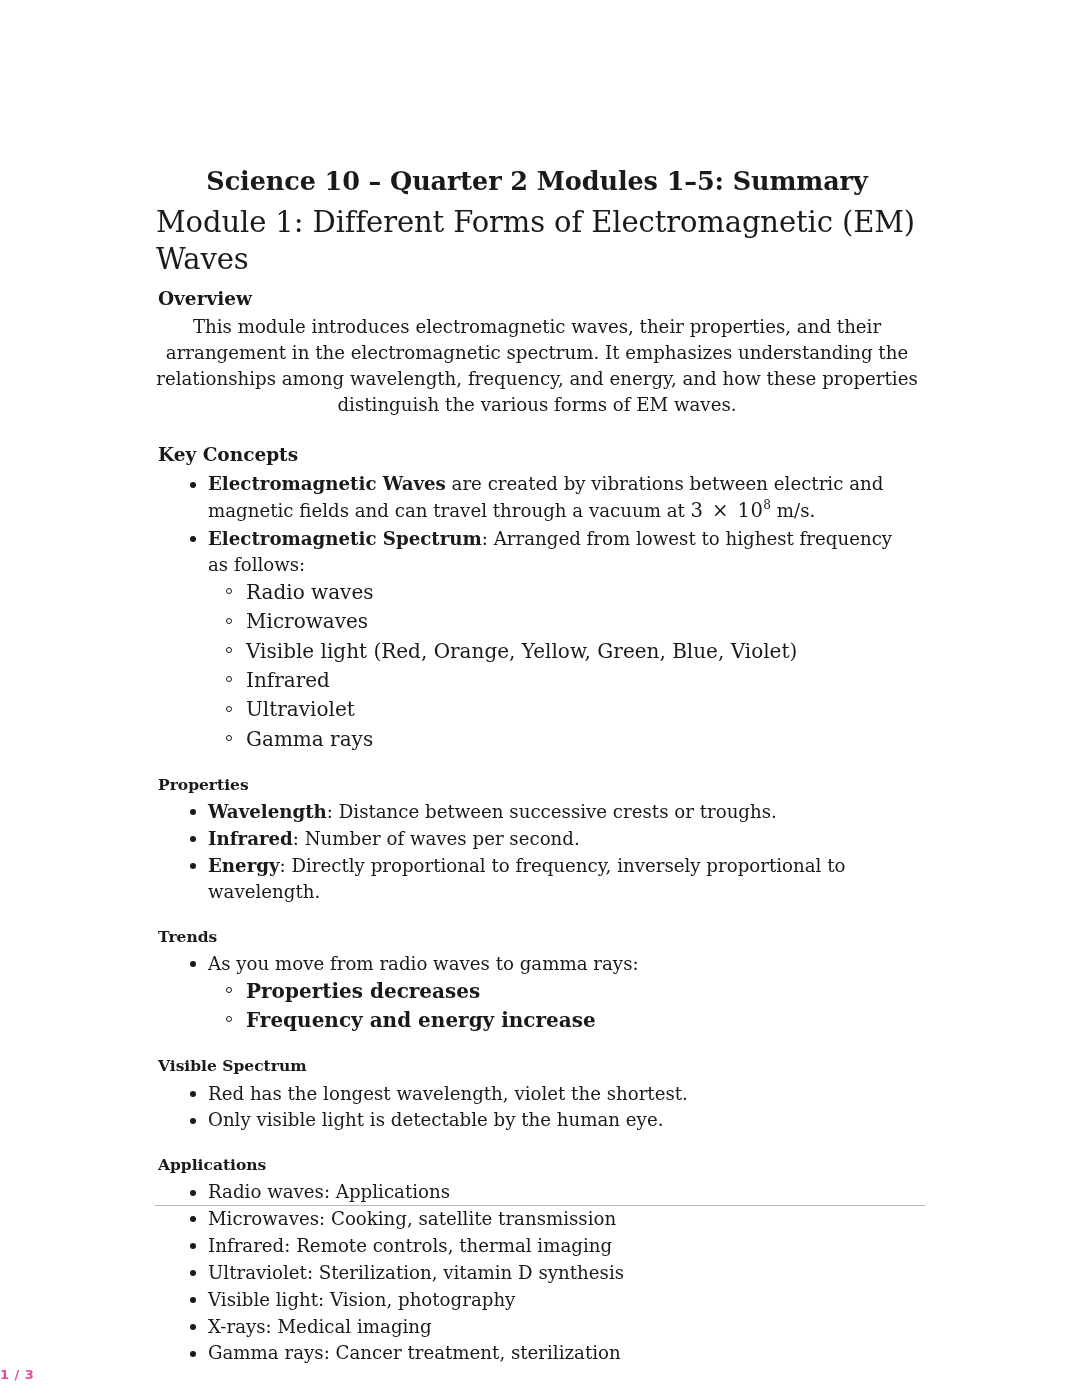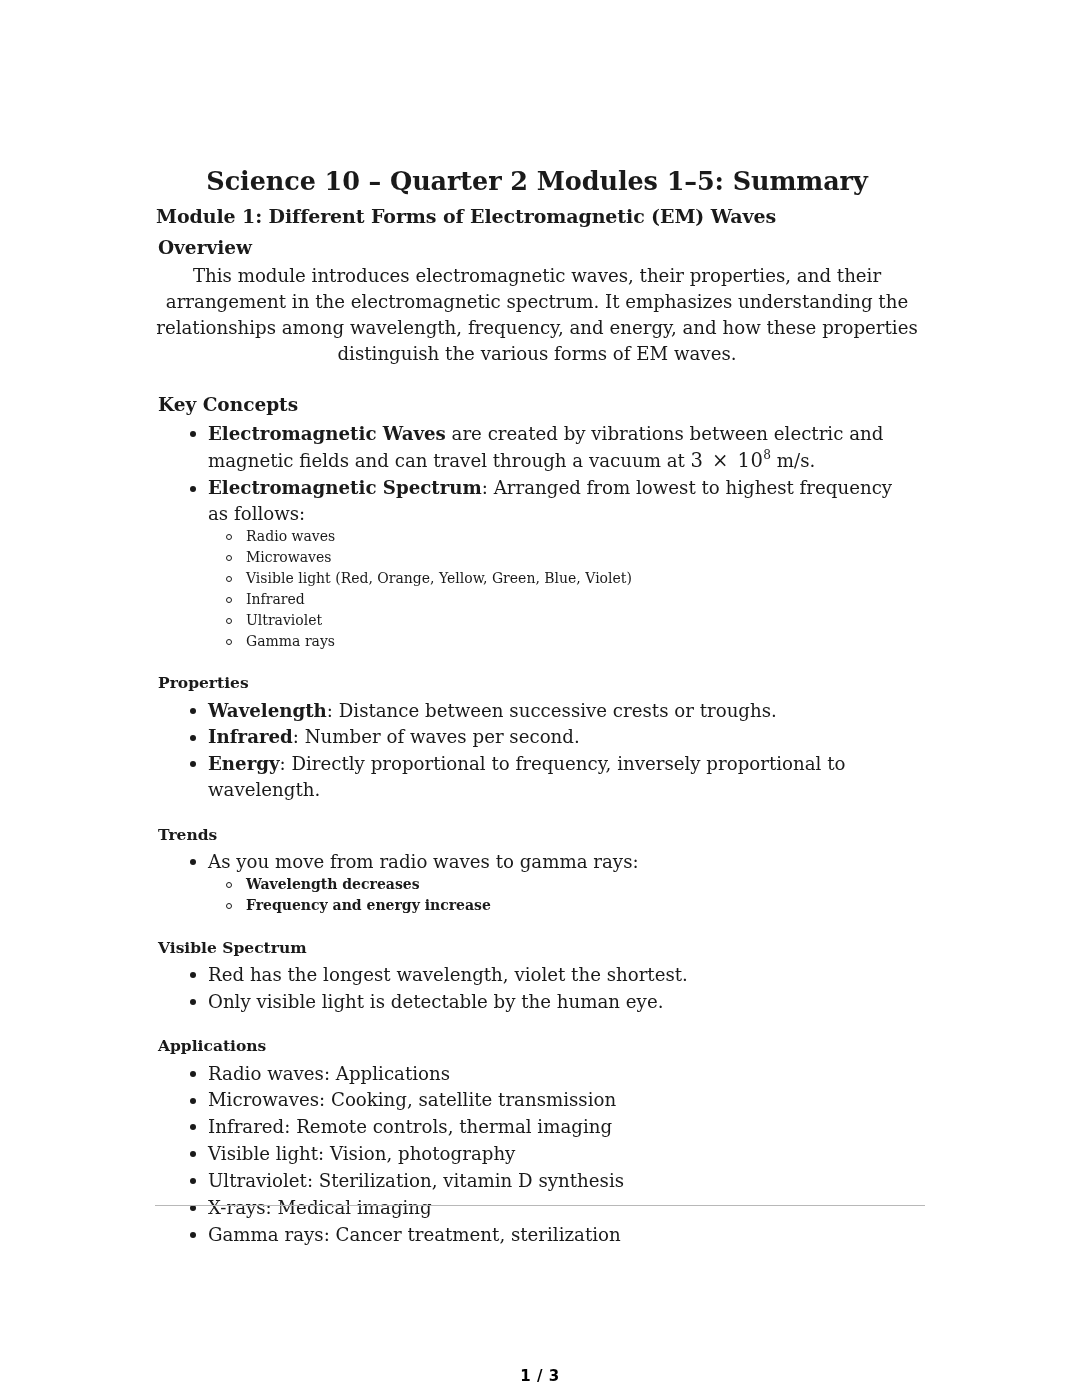--- a/index.html
+++ b/index.html
@@ -34,22 +34,22 @@
   
   .doc-title {
     font-size: 25.5px;
     font-weight: 700;
     text-align: center;
     line-height: 1.28;
     margin: 0 0 6px 0;
     letter-spacing: -0.1px;
   }
   .h2 {
-    font-size: 19px;
-    font-weight: 700;
+    font-size: 29px;
+    font-weight: 400;
     line-height: 1.3;
     margin: 6px 0 7px 0;
     letter-spacing: -0.1px;
   }
   .h3 {
     font-size: 18.5px;
     font-weight: 700;
     line-height: 1.3;
     margin: 8px 0 3px 2px;
   }
@@ -91,21 +91,21 @@
     border-radius: 50%;
   }
 
   ul.lvl2 {
     list-style: none;
     margin: 0;
     padding: 0;
   }
   ul.lvl2 > li {
     position: relative;
-    font-size: 14px;
+    font-size: 20px;
     line-height: 1.42;
     padding-left: 38px;
     margin: 0 0 1px 0;
   }
   ul.lvl2 > li > .bullet-circle {
     position: absolute;
     left: 18px;
     top: 0.52em;
     width: 6px;
     height: 6px;
@@ -140,25 +140,25 @@
     height: 0;
     border: 0;
     border-top: 1.5px solid #b8b8b8;
     margin: 0;
   }
   .page-number {
     position: absolute;
     left: 0;
     top: 1354px;
     width: 1080px;
-    text-align: center;
+    text-align: left;
     font-family: "DejaVu Sans", "Liberation Sans", sans-serif;
-    font-size: 15px;
+    font-size: 13px;
     font-weight: 700;
-    color: #000000;
+    color: #ec4899;
     letter-spacing: 0.5px;
   }
 </style>
 </head>
 <body>
 
 <div class="page">
 
   <div class="content">
 
@@ -230,21 +230,21 @@
     </ul>
 
     <h4 class="h4">Trends</h4>
     <ul class="lvl1">
       <li class="tight">
         <span class="bullet-disc"></span>
         <span>As you move from radio waves to gamma rays:</span>
         <ul class="lvl2">
           <li>
             <span class="bullet-circle"></span>
-            <b>Wavelength decreases</b>
+            <b>Properties decreases</b>
           </li>
           <li>
             <span class="bullet-circle"></span>
             <b>Frequency and energy increase</b>
           </li>
         </ul>
       </li>
     </ul>
 
     <h4 class="h4">Visible Spectrum</h4>
@@ -268,28 +268,28 @@
       <li>
         <span class="bullet-disc"></span>
         <span>Microwaves: Cooking, satellite transmission</span>
       </li>
       <li>
         <span class="bullet-disc"></span>
         <span>Infrared: Remote controls, thermal imaging</span>
       </li>
       <li>
         <span class="bullet-disc"></span>
+        <span>Ultraviolet: Sterilization, vitamin D synthesis</span>
+      </li>
+      <li>
+        <span class="bullet-disc"></span>
         <span>Visible light: Vision, photography</span>
       </li>
       <li>
         <span class="bullet-disc"></span>
-        <span>Ultraviolet: Sterilization, vitamin D synthesis</span>
-      </li>
-      <li>
-        <span class="bullet-disc"></span>
         <span>X-rays: Medical imaging</span>
       </li>
       <li>
         <span class="bullet-disc"></span>
         <span>Gamma rays: Cancer treatment, sterilization</span>
       </li>
     </ul>
 
   </div>
 

